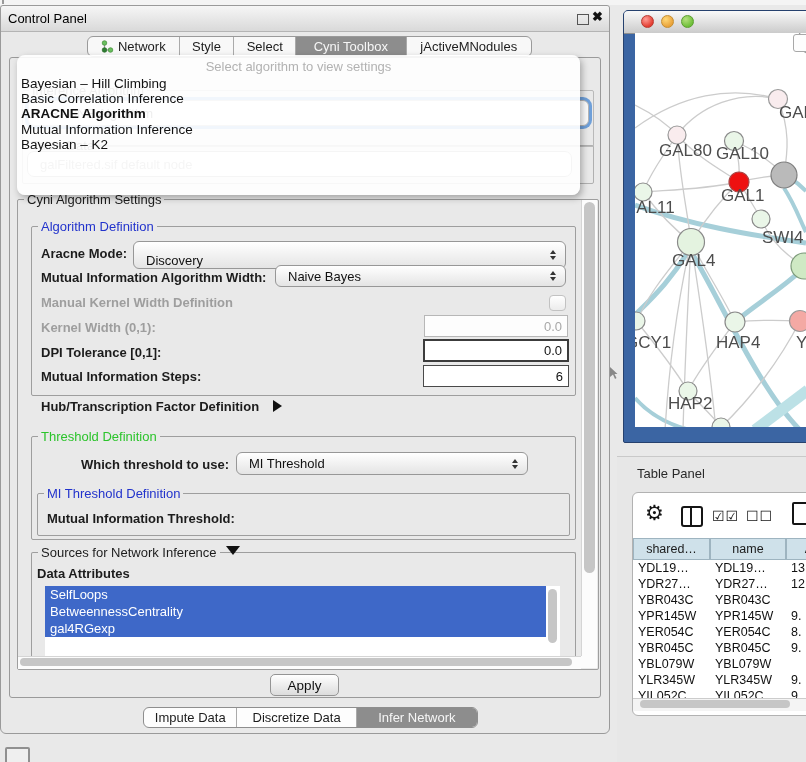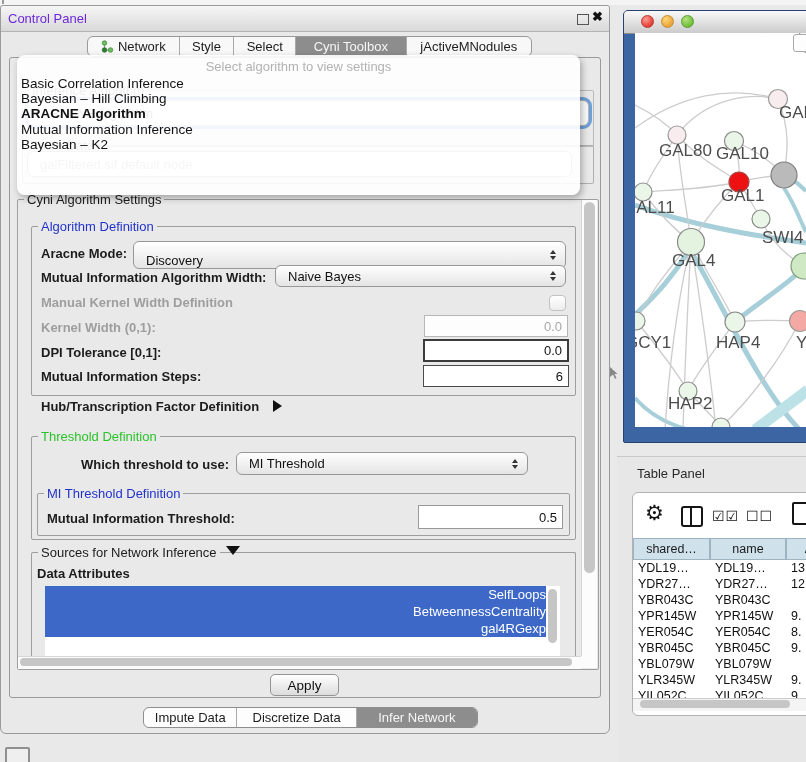--- a/index.html
+++ b/index.html
@@ -27,21 +27,21 @@
 </head>
 <body>
 
 <div id="root">
 
   <div class="abs" style="left:0;top:0;width:806px;height:5px;background:#f4f4f4;"></div>
   <div class="abs" style="left:2px;top:0;width:2px;height:4px;background:#9a9a9a;"></div>
 
   <div class="abs" style="left:0;top:5px;width:610px;height:729px;background:#e9e9e9;border:1px solid #9a9a9a;border-radius:3px 3px 6px 6px;box-sizing:border-box;"></div>
   <div class="abs" style="left:1px;top:6px;width:608px;height:25px;background:linear-gradient(#f6f6f6,#d9d9d9);border-bottom:1px solid #b4b4b4;border-radius:3px 3px 0 0;"></div>
-  <div class="abs" style="left:8px;top:11px;font-size:13px;color:#6d28d9;">Control Panel</div>
+  <div class="abs" style="left:8px;top:11px;font-size:13px;color:#000000;">Control Panel</div>
   <div class="abs" style="left:577px;top:14px;width:10px;height:9px;border:1.5px solid #555;"></div>
   <div class="abs" style="left:592px;top:9px;font-size:13px;font-weight:bold;color:#111;">✖</div>
 
   <div class="abs" id="top-tabs" style="left:87px;top:36px;width:445px;height:21px;border:1px solid #9a9a9a;border-radius:6px;background:#f8f8f8;display:flex;overflow:hidden;box-sizing:border-box;">
       <div class="seg" style="width: 91px;">
         <svg width="13" height="14" style="margin-right: 4px;">
           <line x1="3.5" y1="3" x2="3.5" y2="10" stroke="#999" stroke-width="1.2"></line>
           <line x1="3.5" y1="10" x2="9.5" y2="10" stroke="#999" stroke-width="1.2"></line>
           <circle cx="3.5" cy="3" r="2.3" fill="#6abf5e" stroke="#3c8a34" stroke-width="0.7"></circle>
           <circle cx="3.5" cy="10" r="2.3" fill="#2e7d32" stroke="#2a6a2a" stroke-width="0.7"></circle>
@@ -127,30 +127,27 @@
     <span>MI Threshold</span>
     <span class="arr">
         <span class="up"></span>
         <span class="dn"></span>
       </span>
   </div>
   <div class="grp" style="left:37px;top:493px;width:531px;height:41px;">
     <span class="legend" style="color:#2233cc;">MI Threshold Definition</span>
   </div>
   <div class="abs lbl" style="left:47px;top:511px;">Mutual Information Threshold:</div>
-  <div class="field" style="left:418px;top:505px;width:145px;height:24px;border:1px solid #999;">
-    <span>0.5</span>
-  </div>
 
   <div class="grp" style="left:31px;top:552px;width:543px;height:116px;border-bottom:none;">
     <span class="legend">Sources for Network Inference</span>
   </div>
   <div class="abs tri-down" style="left:226px;top:546px;"></div>
   <div class="abs lbl" style="left:37px;top:566px;">Data Attributes</div>
-  <div class="abs" id="attr-list" style="left:45px;top:586px;width:515px;height:70px;background:#fff;overflow:hidden;text-align:right;">
+  <div class="abs" id="attr-list" style="left:45px;top:586px;width:515px;height:70px;background:#fff;overflow:hidden;">
       <div style="height: 17px; line-height: 17px; background: rgb(62, 104, 200); color: rgb(255, 255, 255); font-size: 13px; padding-left: 5px; width: 496px;">SelfLoops</div>
       <div style="height: 17px; line-height: 17px; background: rgb(62, 104, 200); color: rgb(255, 255, 255); font-size: 13px; padding-left: 5px; width: 496px;">BetweennessCentrality</div>
       <div style="height: 17px; line-height: 17px; background: rgb(62, 104, 200); color: rgb(255, 255, 255); font-size: 13px; padding-left: 5px; width: 496px;">gal4RGexp</div>
     </div>
   <div class="track" style="left:546px;top:586px;width:14px;height:70px;background:#fff;"></div>
   <div class="thumb" style="left:548px;top:589px;width:9px;height:54px;"></div>
 
   <div class="track" style="left:581px;top:200px;width:15px;height:456px;border-left:1px solid #d5d5d5;"></div>
   <div class="thumb" style="left:584px;top:202px;width:11px;height:371px;"></div>
   <div class="track" style="left:18px;top:656px;width:563px;height:12px;border-top:1px solid #d5d5d5;"></div>
@@ -170,22 +167,22 @@
         <span>Discretize Data</span>
       </div>
       <div class="seg sel" style="width: 122px; border-left: 1px solid rgb(170, 170, 170);">
         <span>Infer Network</span>
       </div>
     </div>
 
   <div class="abs" style="left:17px;top:55px;width:563px;height:140px;background:rgba(255,255,255,0.9);border-radius:8px;box-shadow:2px 3px 7px rgba(0,0,0,0.3);">
     <div style="position:absolute;left:0;top:4px;width:100%;text-align:center;font-size:13px;color:#b2b2b2;">Select algorithm to view settings</div>
     <div id="dd-items" style="position:absolute;left:3px;top:21px;width:100%;">
+        <div style="height: 15.2px; font-size: 13.5px; color: rgb(17, 17, 17); white-space: nowrap; padding-left: 1px;">Bayesian – Hill Climbing</div>
         <div style="height: 15.2px; font-size: 13.5px; color: rgb(17, 17, 17); white-space: nowrap; padding-left: 1px;">Basic Correlation Inference</div>
-        <div style="height: 15.2px; font-size: 13.5px; color: rgb(17, 17, 17); white-space: nowrap; padding-left: 1px;">Bayesian – Hill Climbing</div>
         <div style="height: 15.2px; font-size: 13.5px; color: rgb(17, 17, 17); white-space: nowrap; padding-left: 1px; font-weight: bold;">ARACNE Algorithm</div>
         <div style="height: 15.2px; font-size: 13.5px; color: rgb(17, 17, 17); white-space: nowrap; padding-left: 1px;">Mutual Information Inference</div>
         <div style="height: 15.2px; font-size: 13.5px; color: rgb(17, 17, 17); white-space: nowrap; padding-left: 1px;">Bayesian – K2</div>
       </div>
   </div>
 
   <div class="abs" style="left:623px;top:10px;width:207px;height:433px;background:#3b65a3;border:1px solid #26416e;border-radius:5px 5px 2px 2px;box-sizing:border-box;"></div>
   <div class="abs" style="left:624px;top:11px;width:205px;height:22px;background:linear-gradient(#f9f9f9,#cbcbcb);border-bottom:1px solid #8f8f8f;border-radius:4px 4px 0 0;"></div>
   <div class="abs" style="left:641px;top:15px;width:13px;height:13px;border-radius:50%;background:radial-gradient(circle at 35% 30%, #ff9d96, #e33e32 70%);border:1px solid #b83a30;box-sizing:border-box;"></div>
   <div class="abs" style="left:661px;top:15px;width:13px;height:13px;border-radius:50%;background:radial-gradient(circle at 35% 30%, #ffd876, #e9a23b 70%);border:1px solid #c58e2f;box-sizing:border-box;"></div>

